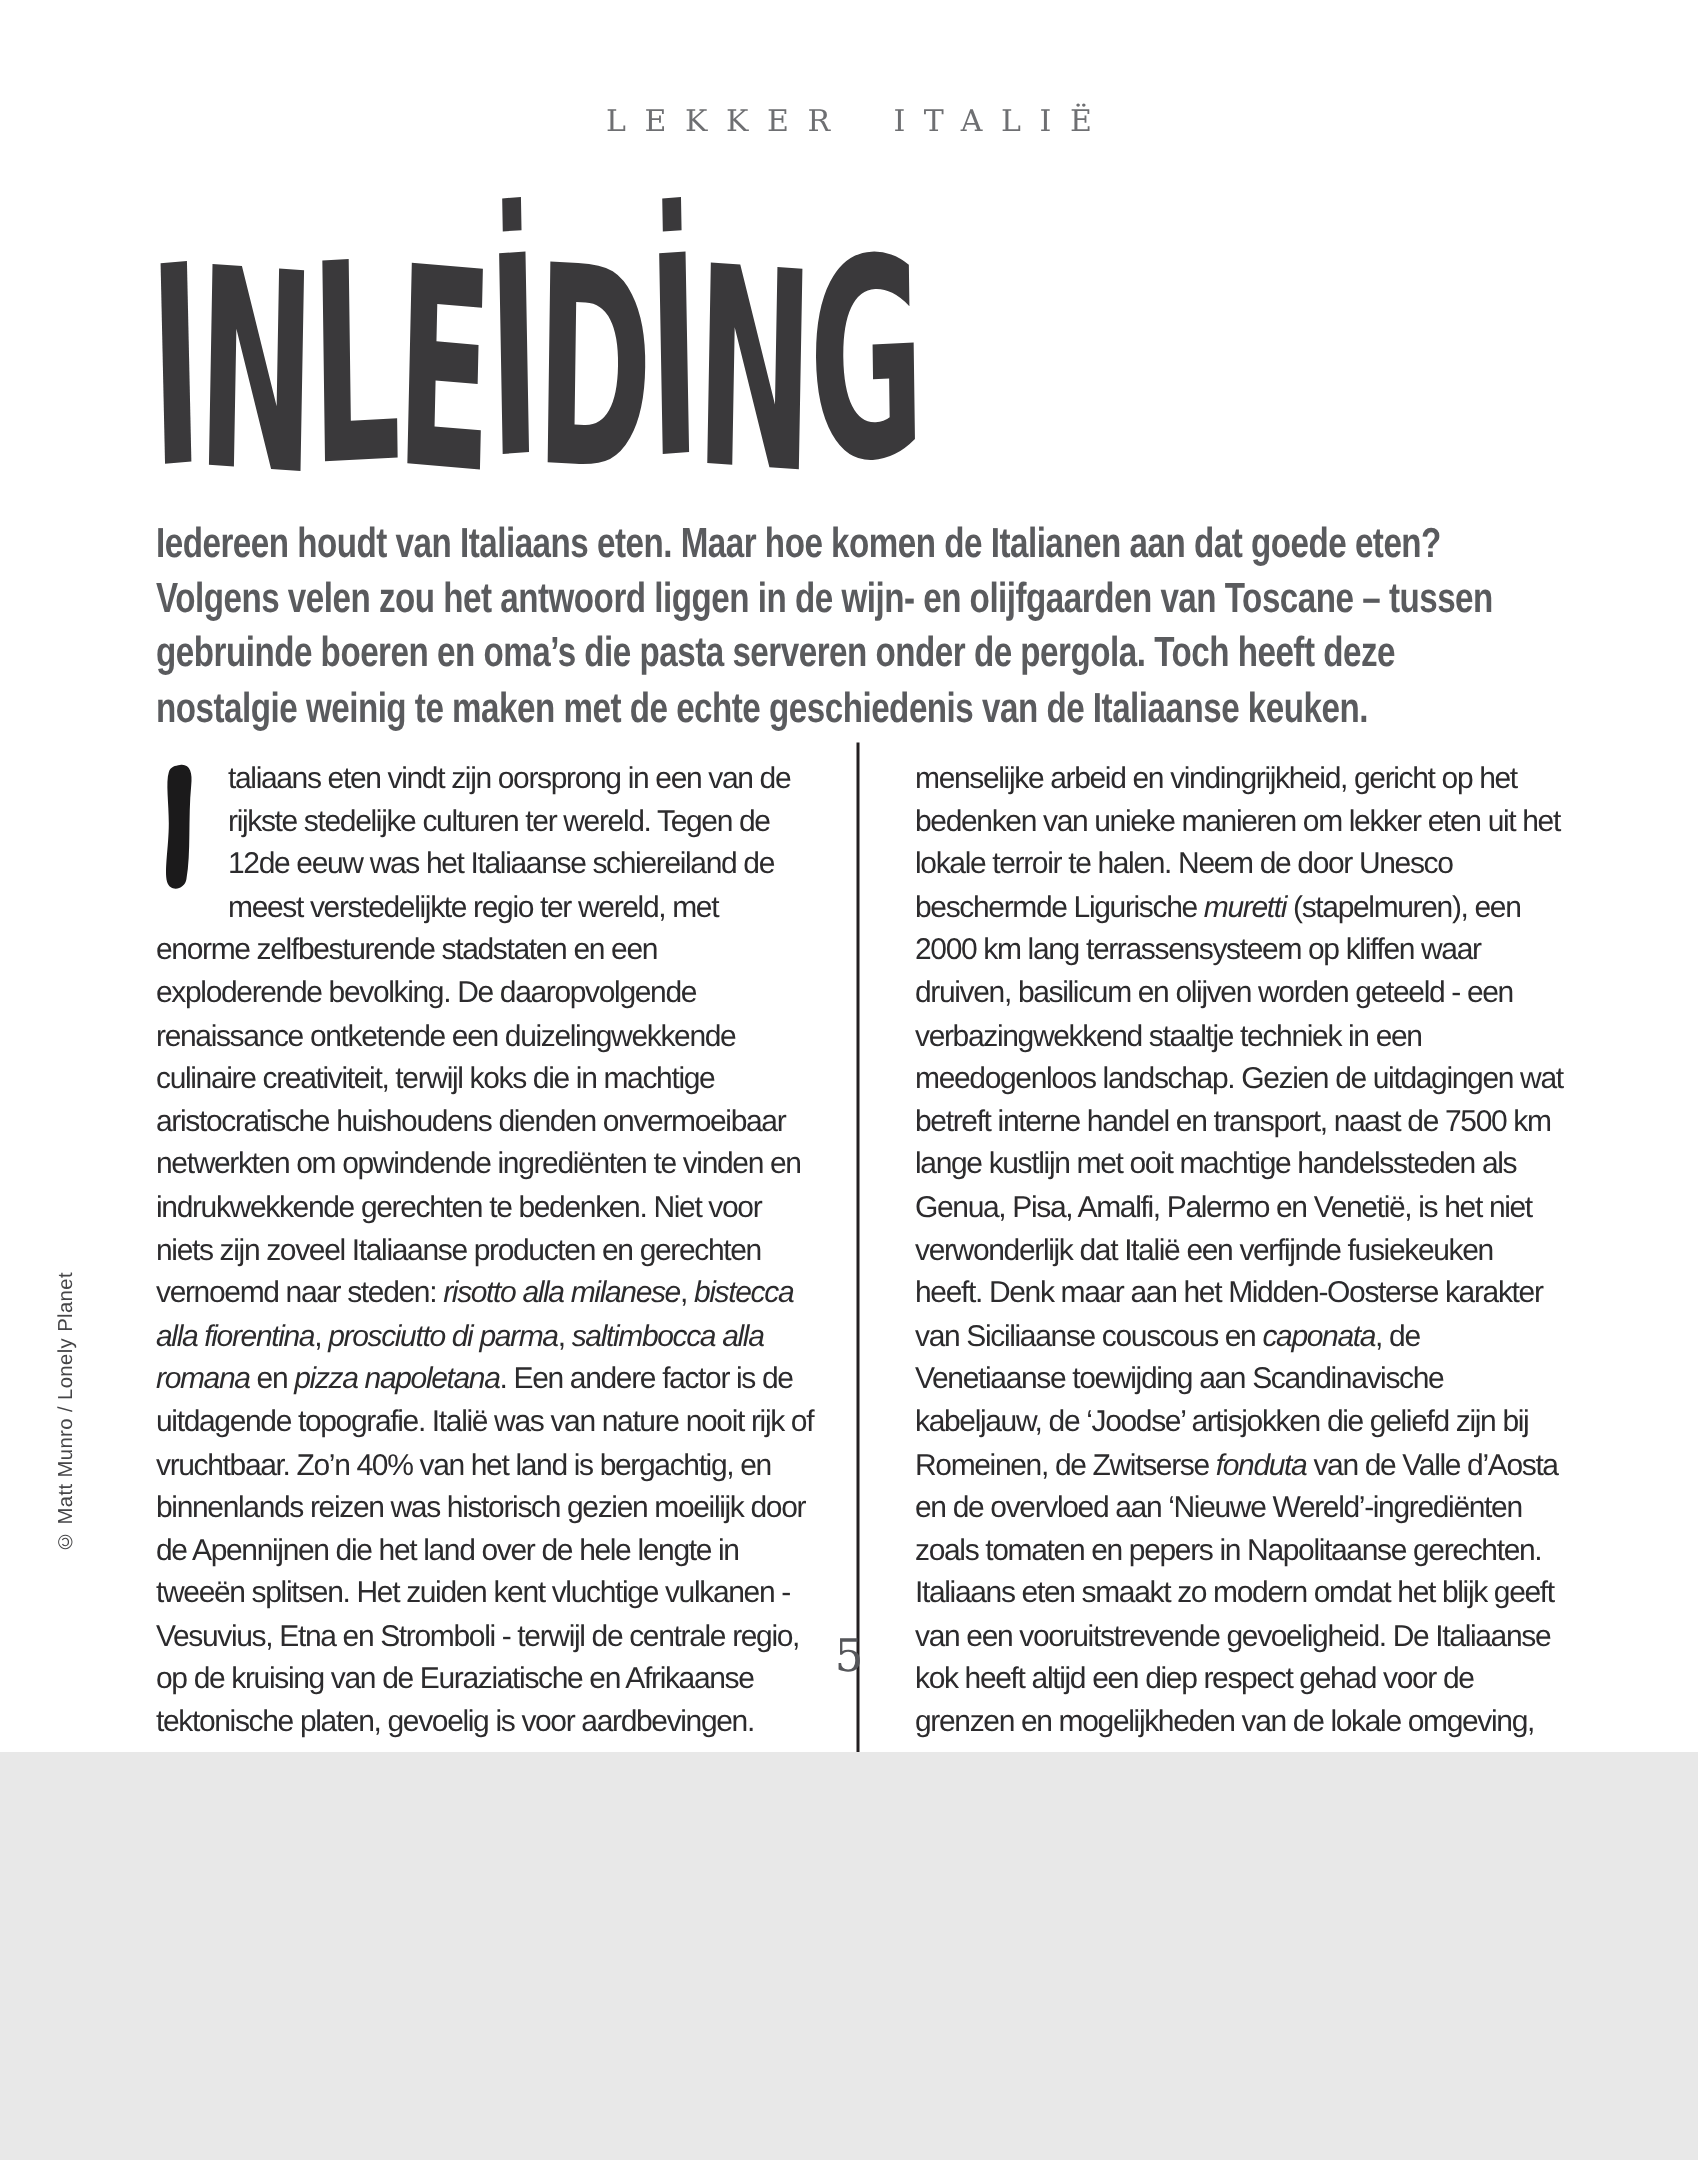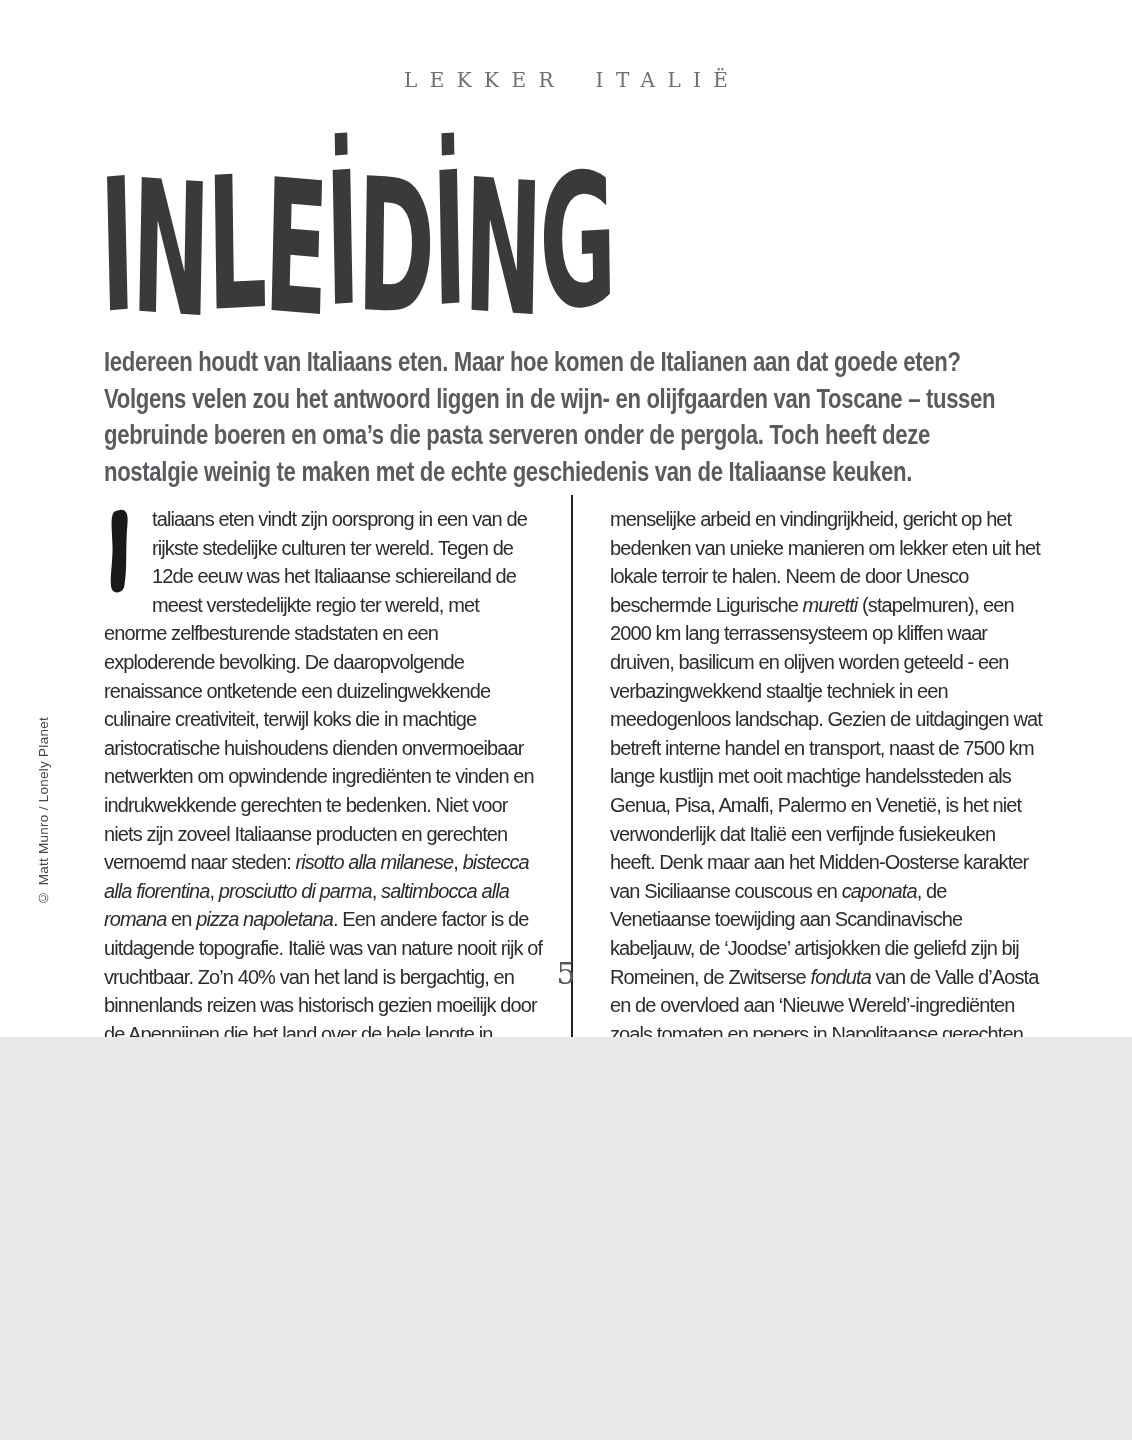--- a/index.html
+++ b/index.html
@@ -1,17 +1,17 @@
 <!DOCTYPE html>
 <html><head>
 <meta charset="utf-8">
 <style>
   html,body { margin:0; padding:0; background:#e8e8e8; }
   .page {
-    position:relative; width:1132px; height:1037px; margin:0 auto;
+    position:relative; width:1132px; height:1168px; margin:0 auto;
     background:#ffffff; overflow:hidden;
     font-family:"Liberation Sans", sans-serif;
   }
 
   
   .running-head {
     position:absolute; top:68px; left:0; width:100%;
     text-align:center;
     font-family:"DejaVu Serif", serif;
     font-size:20px; font-weight:500;

